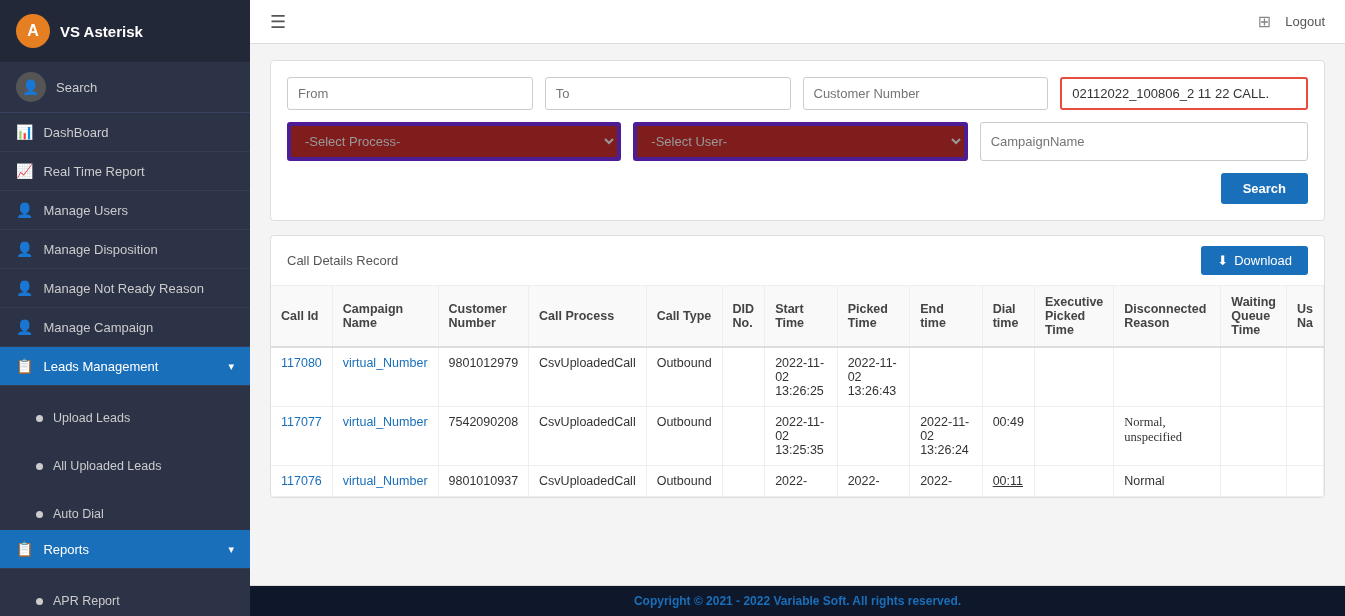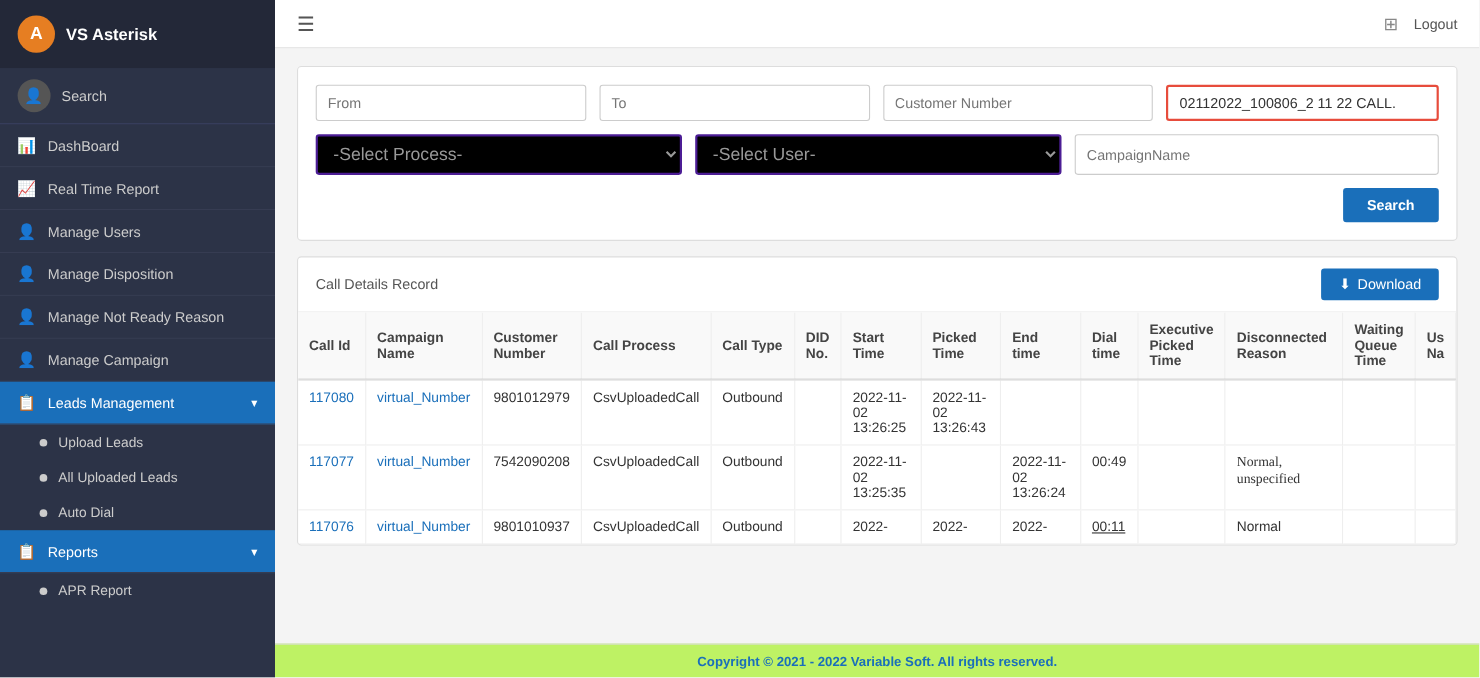--- a/index.html
+++ b/index.html
@@ -63,20 +63,21 @@
     .sidebar-item .icon { font-size: 14px; min-width: 16px; }
     .sidebar-item .chevron { margin-left: auto; font-size: 11px; }
     .sidebar-sub-item {
       display: flex;
       align-items: center;
       gap: 10px;
       padding: 9px 16px 9px 36px;
       color: #ccc;
       cursor: pointer;
       font-size: 12.5px;
+      margin-top: 16px;
     }
     .sidebar-sub-item .dot {
       width: 7px; height: 7px;
       border-radius: 50%;
       background: #ccc;
       min-width: 7px;
     }
 
     
     .main {
@@ -132,25 +133,25 @@
       background: #fff;
     }
     .filter-input.highlighted {
       border: 2px solid #e74c3c;
       color: #333;
     }
     .filter-select {
       flex: 1;
       min-width: 140px;
       padding: 7px 10px;
-      border: 2px solid #4c1d95;
+      border: 4px solid #4c1d95;
       border-radius: 3px;
-      font-size: 16px;
+      font-size: 13px;
       color: #999;
-      background: #000000;
+      background: #7f1d1d;
       appearance: auto;
     }
     .filter-actions {
       display: flex;
       justify-content: flex-end;
       margin-top: 4px;
     }
     .btn-search {
       background: #1a6fba;
       color: #fff;
@@ -214,21 +215,21 @@
       padding: 8px 10px;
       color: #333;
       vertical-align: top;
       white-space: nowrap;
       border-right: 1px solid #eee;
     }
     .link-cell { color: #1a6fba; cursor: pointer; }
 
     
     .footer {
-      background: #bef264;
+      background: #0f172a;
       border-top: 1px solid #ddd;
       padding: 8px 20px;
       font-size: 12px;
       color: #777;
       text-align: center;
     }
     .footer span { color: #1a6fba; font-weight: bold; }
   </style>
 </head>
 <body>

